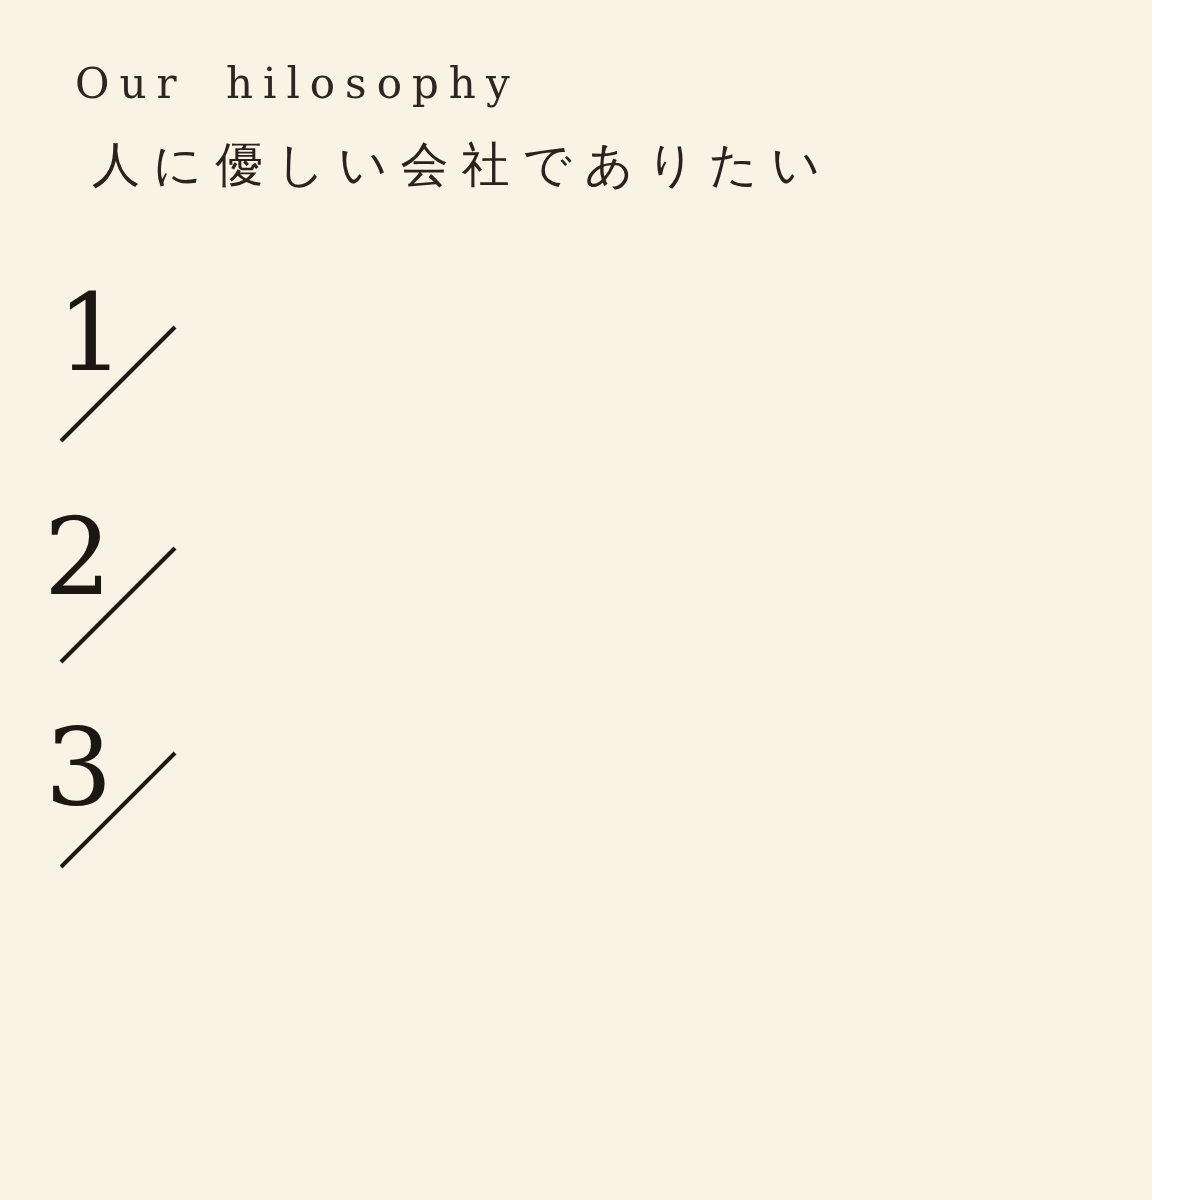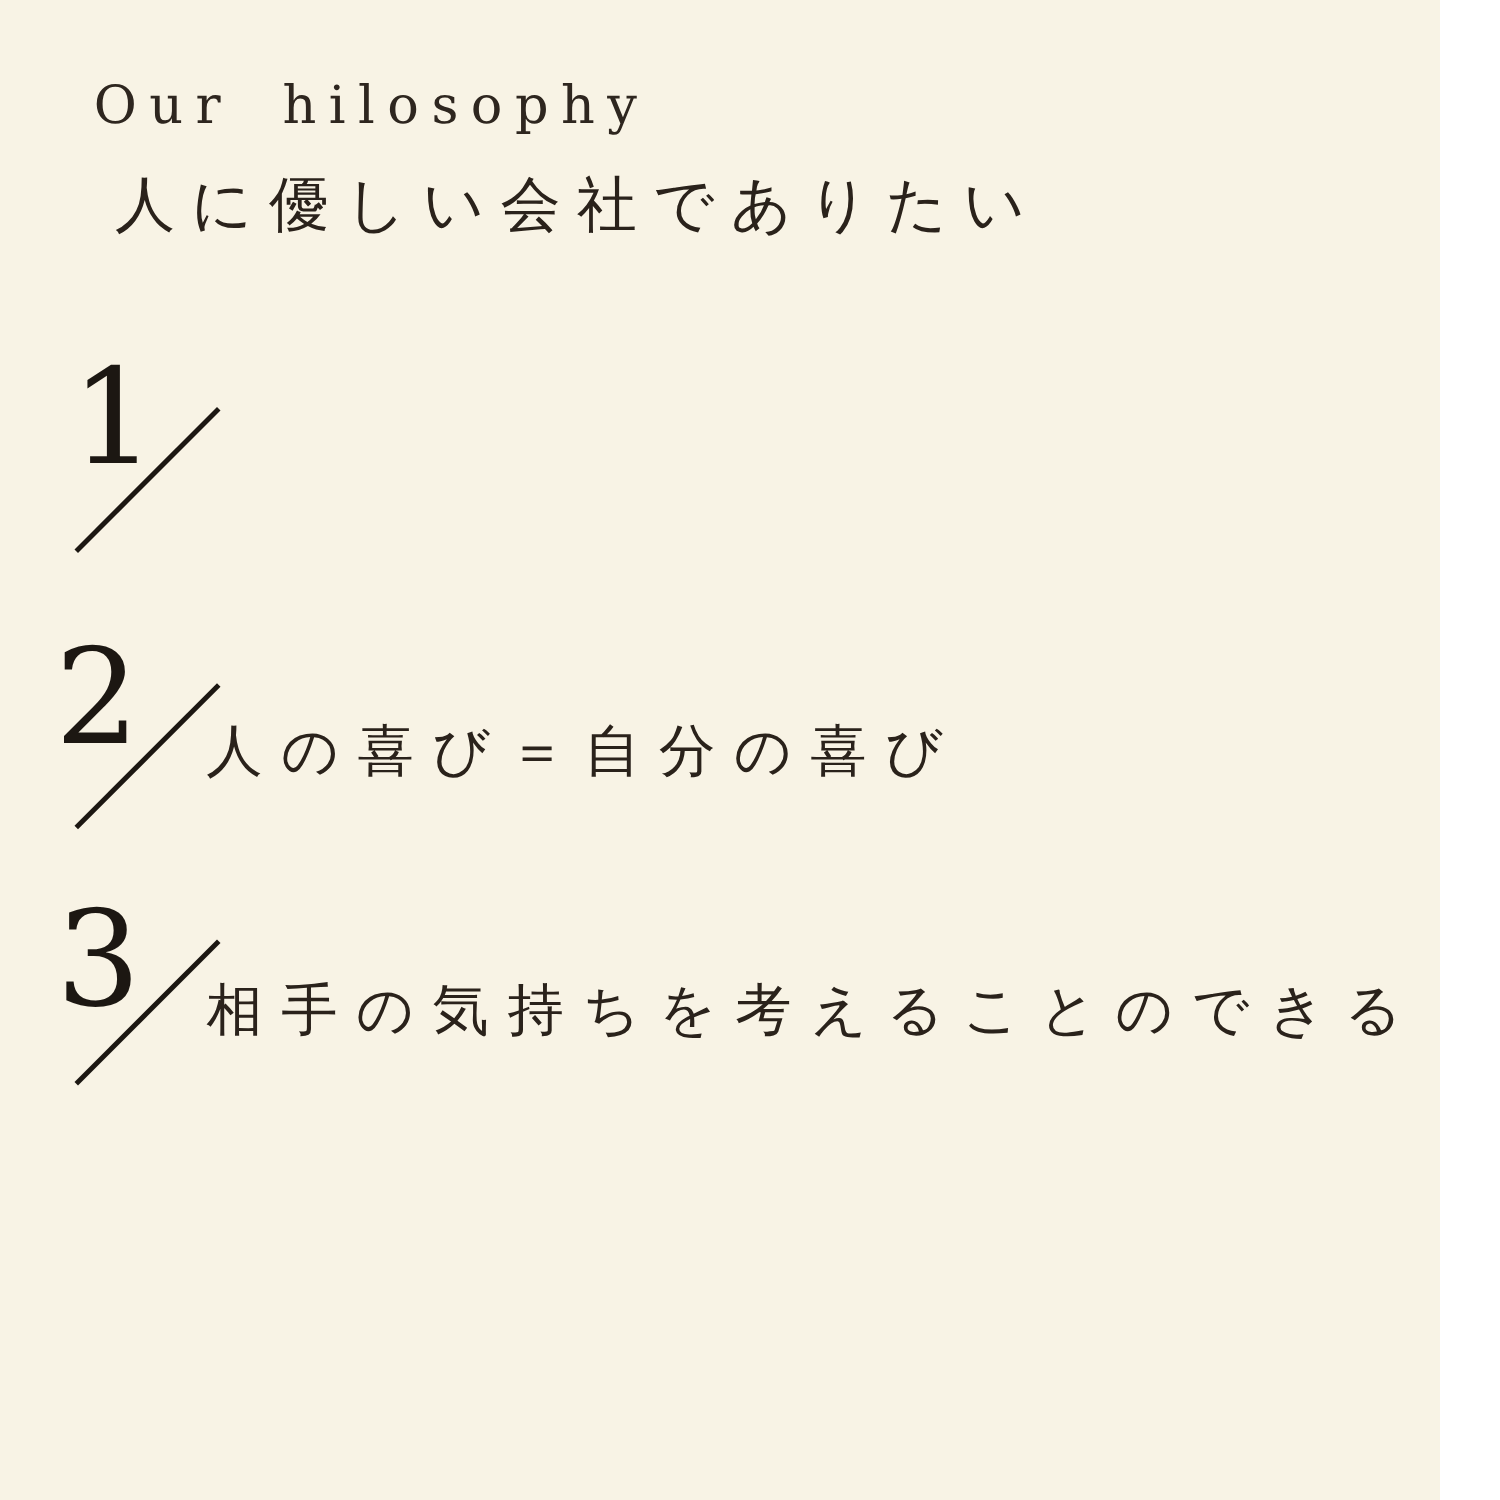--- a/index.html
+++ b/index.html
@@ -75,25 +75,21 @@
 
   <div class="num" id="num1">1</div>
   <svg class="slash" id="slash1" viewBox="0 0 120 120">
     <line x1="117" y1="3" x2="3" y2="117" stroke="#1c1712" stroke-width="4"></line>
   </svg>
 
   <div class="num" id="num2">2</div>
   <svg class="slash" id="slash2" viewBox="0 0 120 120">
     <line x1="117" y1="3" x2="3" y2="117" stroke="#1c1712" stroke-width="4"></line>
   </svg>
-  <div class="item-text" id="text2">
-    <div>人の喜び＝自分の喜び</div>
-  </div>
 
   <div class="num" id="num3">3</div>
   <svg class="slash" id="slash3" viewBox="0 0 120 120">
     <line x1="117" y1="3" x2="3" y2="117" stroke="#1c1712" stroke-width="4"></line>
   </svg>
   <div class="item-text" id="text3">
-    <div>相手の気持ちを考えることのできる</div>
   </div>
 
 </div>
 
 </body></html>

